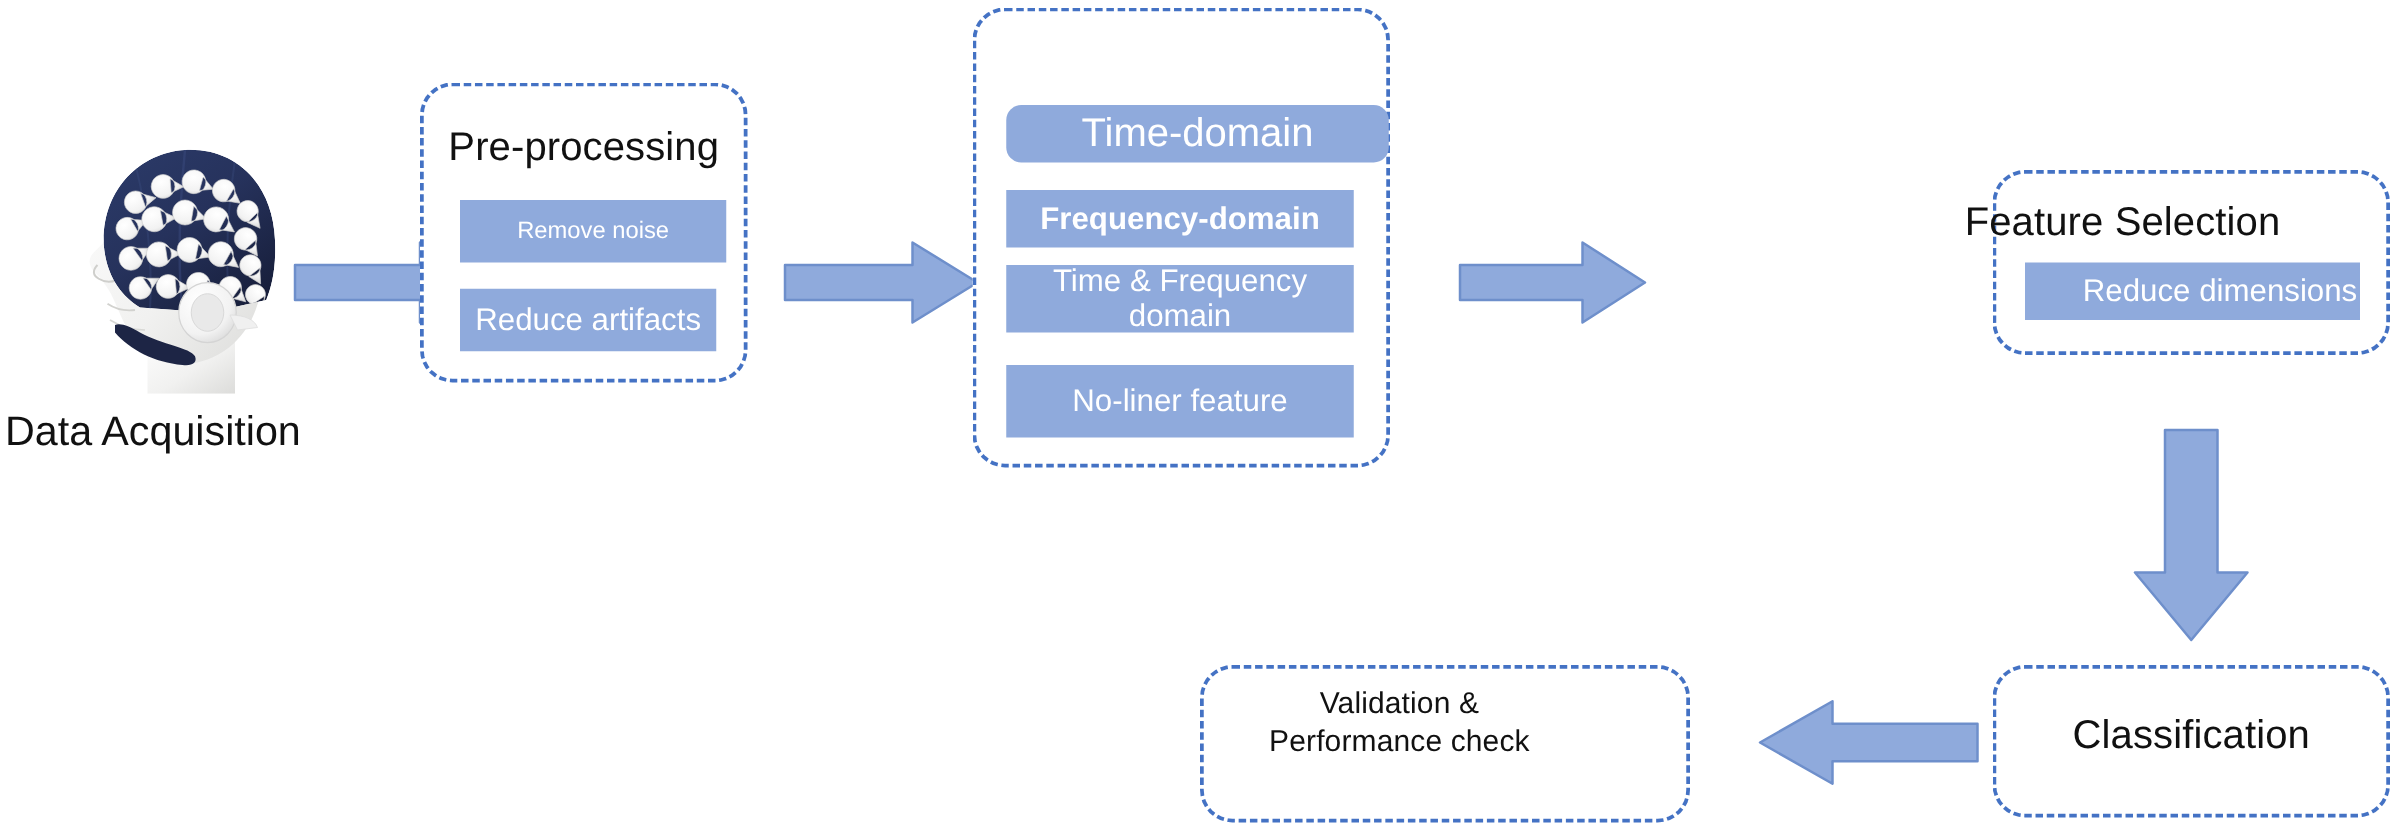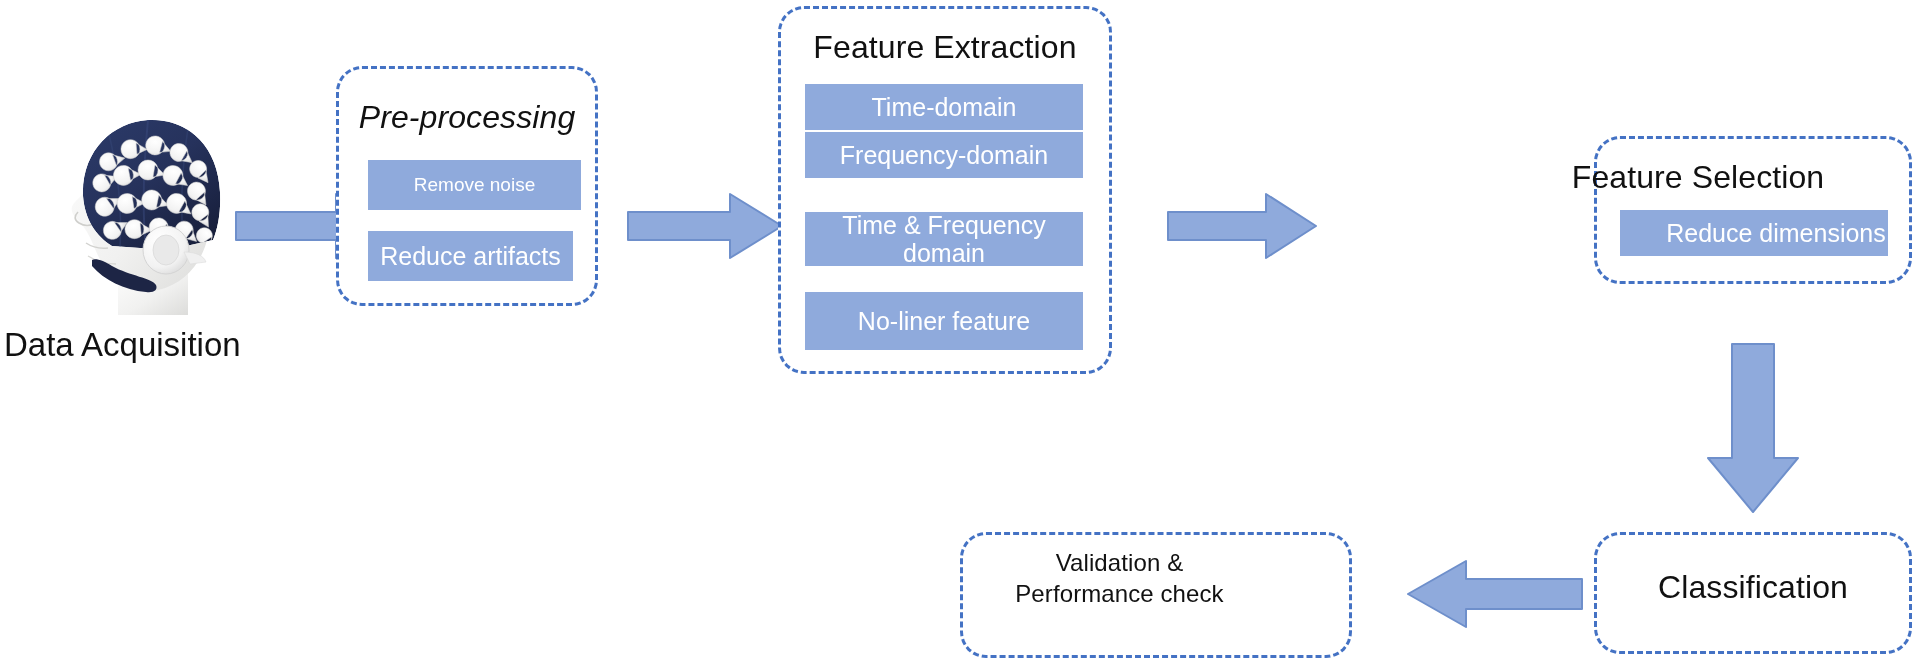--- a/index.html
+++ b/index.html
@@ -206,35 +206,34 @@
   <div class="caption" style="left:4px; top:326px; font-size:33px;">Data Acquisition</div>
 
   <div class="arrow" style="left:234px; top:190px; width:154px; height:72px;">
     <svg viewBox="0 0 154 72" xmlns="http://www.w3.org/2000/svg">
       <polygon points="2,22 102,22 102,4 152,36 102,68 102,50 2,50" fill="#8faadc" stroke="#6e8fcb" stroke-width="2" stroke-linejoin="round"></polygon>
     </svg>
   </div>
 
   <div class="stage-box" style="left:336px; top:66px; width:262px; height:240px;">
   </div>
-  <div class="stage-title" style="left:336px; top:100px; width:262px; font-size:32px;font-style:italic;">Pre-processing</div>
+  <div class="stage-title" style="left:336px; top:100px; width:262px; font-size:32px;">Pre-processing</div>
   <div class="bar" style="left:368px; top:160px; width:213px; height:50px; font-size:19px;">Remove noise</div>
   <div class="bar" style="left:368px; top:231px; width:205px; height:50px; font-size:25px;">Reduce artifacts</div>
 
   <div class="arrow" style="left:626px; top:190px; width:158px; height:72px;">
     <svg viewBox="0 0 158 72" xmlns="http://www.w3.org/2000/svg">
       <polygon points="2,22 104,22 104,4 156,36 104,68 104,50 2,50" fill="#8faadc" stroke="#6e8fcb" stroke-width="2" stroke-linejoin="round"></polygon>
     </svg>
   </div>
 
   <div class="stage-box" style="left:778px; top:6px; width:334px; height:368px;">
   </div>
-  <div class="stage-title" style="left:778px; top:30px; width:334px; font-size:32px;">Feature Extraction</div>
-  <div class="bar" style="left:805px; top:84px; width:278px; height:46px; font-size:25px;">Time-domain</div>
-  <div class="bar" style="left:805px; top:132px; width:278px; height:46px; font-size:25px;">Frequency-domain</div>
+  <div class="bar" style="left:805px; top:84px; width:306px; height:46px; font-size:32px;border-radius:12px;">Time-domain</div>
+  <div class="bar" style="left:805px; top:152px; width:278px; height:46px; font-size:25px;font-weight:bold;">Frequency-domain</div>
   <div class="bar" style="left:805px; top:212px; width:278px; height:54px; font-size:25px;">Time &amp; Frequency
 domain</div>
   <div class="bar" style="left:805px; top:292px; width:278px; height:58px; font-size:25px;">No-liner feature</div>
 
   <div class="arrow" style="left:1166px; top:190px; width:152px; height:72px;">
     <svg viewBox="0 0 152 72" xmlns="http://www.w3.org/2000/svg">
       <polygon points="2,22 100,22 100,4 150,36 100,68 100,50 2,50" fill="#8faadc" stroke="#6e8fcb" stroke-width="2" stroke-linejoin="round"></polygon>
     </svg>
   </div>
 

